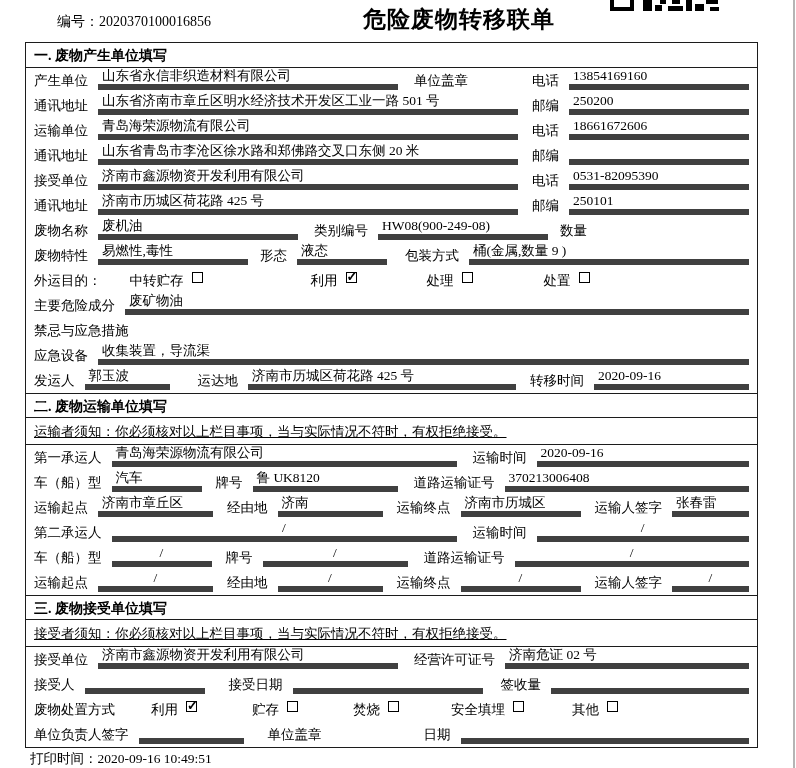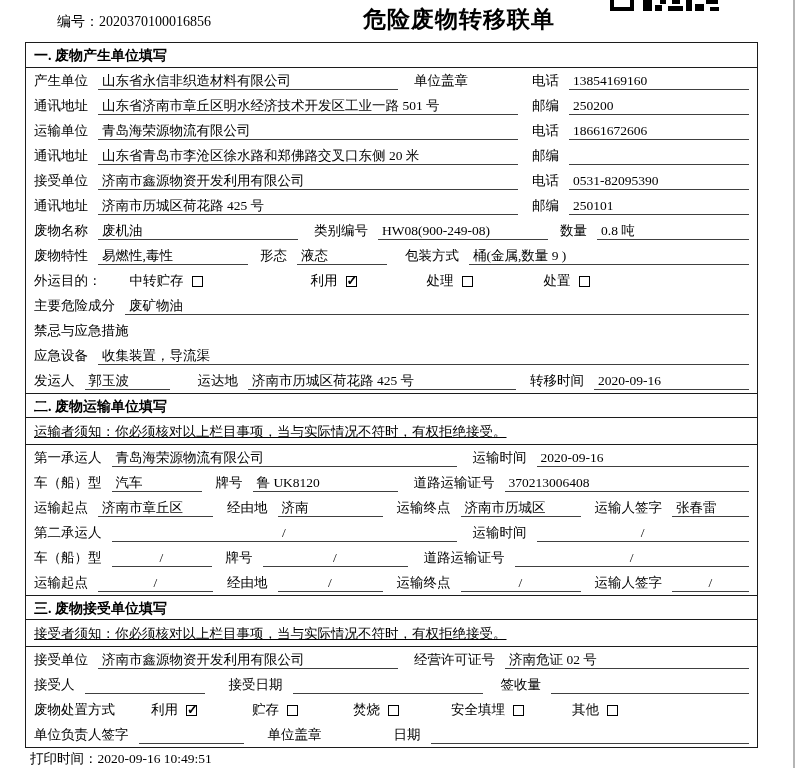--- a/index.html
+++ b/index.html
@@ -13,25 +13,25 @@
   .serial { position:absolute; left:30px; top:13px; font-size:14px; white-space:nowrap; }
   .doc-title { position:absolute; left:95px; right:0; top:4px; text-align:center; font-size:23px; font-weight:bold; letter-spacing:1px; }
   .qr-frag { position:absolute; left:583px; top:0; }
   .form-box { position:absolute; left:25px; top:42px; width:733px; border:1.5px solid #1c1c1c; background:#fff; }
   .sec-h { height:25px; line-height:25px; font-weight:bold; font-size:14px; padding-left:8px; border-bottom:1.2px solid #1c1c1c; }
   .sec-h.mid { border-top:1.2px solid #1c1c1c;font-family:Liberation Serif, serif; }
   .notice { height:27px; line-height:27px; padding-left:8px; border-bottom:1.2px solid #1c1c1c; font-size:13.5px; white-space:nowrap;text-decoration:underline; }
   .row { display:flex; align-items:flex-end; height:25px; padding:0 8px; font-size:13.5px; }
   .row > * { margin-bottom:3px; }
   .lbl { white-space:nowrap; flex-shrink:0; margin-right:10px; }
-  .u { border-bottom:1px solid #404040; white-space:nowrap; padding:0 4px; min-height:17px; line-height:17px; flex-shrink:0; overflow:hidden; }
+  .u { border-bottom:6px solid #404040; white-space:nowrap; padding:0 4px; min-height:17px; line-height:17px; flex-shrink:0; overflow:hidden; }
   .grow { flex:1 1 auto; }
   .slash { text-align:center; }
   .ml-auto { margin-left:auto; }
-  .opt { display:flex; align-items:center; flex-shrink:0; white-space:nowrap; }
+  .opt { display:flex; flex-shrink:0; white-space:nowrap; }
   .cb { width:11px; height:11px; border:1.4px solid #000; display:inline-block; position:relative; margin-left:8px; flex-shrink:0; }
   .cb.checked::after { content:"✓"; position:absolute; left:0px; top:-4px; font-size:13px; font-weight:bold; }
   .print-line { position:absolute; left:30px; top:750px; font-size:13.5px; white-space:nowrap; }
   .page-edge { position:absolute; right:1px; top:0; width:2px; height:768px; background:#b5b5b5; }
 </style>
 </head>
 <body>
 
 <div class="topbar">
   <div class="serial">
@@ -102,21 +102,20 @@
     <span class="lbl ml-auto">邮编</span>
     <span class="u" style="width:180px">250101</span>
   </div>
 
   <div class="row">
     <span class="lbl">废物名称</span>
     <span class="u" style="width:200px">废机油</span>
     <span class="lbl" style="margin-left:16px">类别编号</span>
     <span class="u" style="width:170px">HW08(900-249-08)</span>
     <span class="lbl" style="margin-left:12px">数量</span>
-    <span class="u grow">0.8 吨</span>
   </div>
 
   <div class="row">
     <span class="lbl">废物特性</span>
     <span class="u" style="width:150px">易燃性,毒性</span>
     <span class="lbl" style="margin-left:12px">形态</span>
     <span class="u" style="width:90px">液态</span>
     <span class="lbl" style="margin-left:18px">包装方式</span>
     <span class="u grow">桶(金属,数量 9 )</span>
   </div>
@@ -261,21 +260,21 @@
     <span class="opt" style="margin-left:48px">
       <span>其他</span>
       <span class="cb"></span>
     </span>
   </div>
 
   <div class="row">
     <span class="lbl">单位负责人签字</span>
     <span class="u" style="width:105px"></span>
     <span class="lbl" style="margin-left:24px">单位盖章</span>
-    <span class="lbl" style="margin-left:62px">日期</span>
+    <span class="lbl" style="margin-left:92px">日期</span>
     <span class="u grow"></span>
   </div>
 
 </div>
 
 <div class="print-line">
   <span>打印时间：</span><span>2020-09-16 10:49:51</span>
 </div>
 
 <div class="page-edge"></div>

